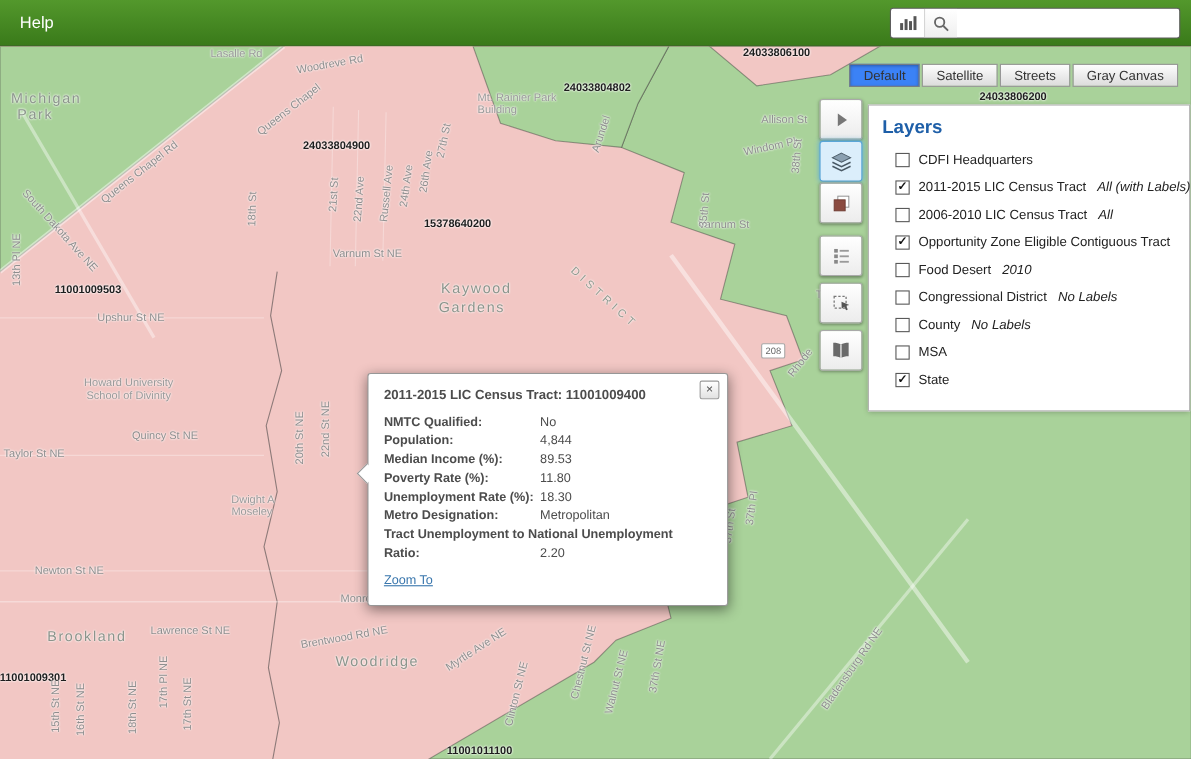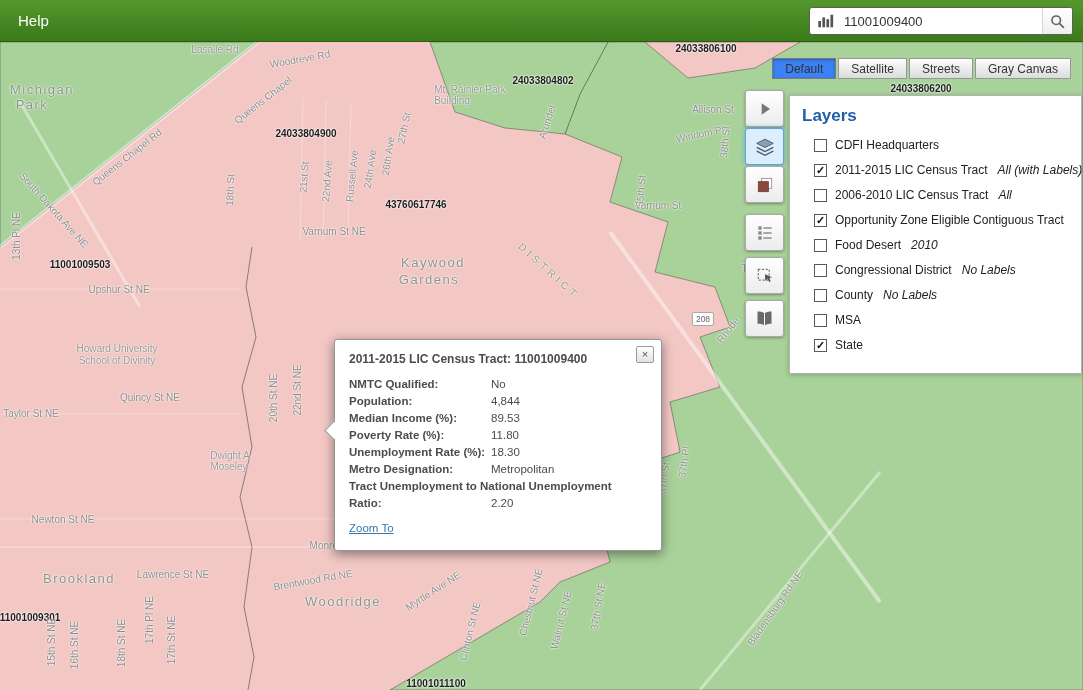--- a/index.html
+++ b/index.html
@@ -148,21 +148,21 @@
         <line x1="0" y1="247" x2="240" y2="247" stroke-width="1" stroke-opacity="0.3"></line>
         <line x1="303" y1="55" x2="300" y2="200" stroke-width="1" stroke-opacity="0.3"></line>
         <line x1="326" y1="58" x2="323" y2="200" stroke-width="1" stroke-opacity="0.3"></line>
         <line x1="351" y1="60" x2="348" y2="195" stroke-width="1" stroke-opacity="0.3"></line>
       </g>
     </svg>
   <div class="maplabel tract" style="left: 706px; top: 6px; transform: translate(-50%, -50%) rotate(0deg);">24033806100</div>
       <div class="maplabel tract" style="left: 543px; top: 38px; transform: translate(-50%, -50%) rotate(0deg);">24033804802</div>
       <div class="maplabel tract" style="left: 921px; top: 46px; transform: translate(-50%, -50%) rotate(0deg);">24033806200</div>
       <div class="maplabel tract" style="left: 306px; top: 91px; transform: translate(-50%, -50%) rotate(0deg);">24033804900</div>
-      <div class="maplabel tract" style="left: 416px; top: 162px; transform: translate(-50%, -50%) rotate(0deg);">43760617746</div>
+      <div class="maplabel tract" style="left: 416px; top: 162px; transform: translate(-50%, -50%) rotate(0deg);">15378640200</div>
       <div class="maplabel tract" style="left: 80px; top: 222px; transform: translate(-50%, -50%) rotate(0deg);">11001009503</div>
       <div class="maplabel tract" style="left: 30px; top: 575px; transform: translate(-50%, -50%) rotate(0deg);">11001009301</div>
       <div class="maplabel tract" style="left: 436px; top: 641px; transform: translate(-50%, -50%) rotate(0deg);">11001011100</div>
       <div class="maplabel place" style="left: 42px; top: 47px; transform: translate(-50%, -50%) rotate(0deg);">Michigan</div>
       <div class="maplabel place" style="left: 32px; top: 62px; transform: translate(-50%, -50%) rotate(0deg);">Park</div>
       <div class="maplabel small" style="left: 215px; top: 7px; transform: translate(-50%, -50%) rotate(0deg);">Lasalle Rd</div>
       <div class="maplabel street" style="left: 300px; top: 17px; transform: translate(-50%, -50%) rotate(-10deg);">Woodreve Rd</div>
       <div class="maplabel street" style="left: 263px; top: 58px; transform: translate(-50%, -50%) rotate(-38deg);">Queens Chapel</div>
       <div class="maplabel street" style="left: 127px; top: 115px; transform: translate(-50%, -50%) rotate(-38deg);">Queens Chapel Rd</div>
       <div class="maplabel small" style="left: 470px; top: 47px; transform: translate(-50%, -50%) rotate(0deg);">Mt. Rainier Park</div>
@@ -223,21 +223,20 @@
     <span class="help">Help</span>
     <div class="searchbox">
       <span class="sb-icon">
         <svg width="19" height="18" viewBox="0 0 20 20">
           <rect x="2" y="10" width="3" height="7" fill="#555"></rect>
           <rect x="6.5" y="6" width="3" height="11" fill="#555"></rect>
           <rect x="11" y="8" width="3" height="9" fill="#555"></rect>
           <rect x="15.5" y="3" width="3" height="14" fill="#555"></rect>
         </svg>
       </span>
-      <input class="sb-input" value="11001009400" style="">
       <button class="sb-btn">
         <svg width="17" height="17" viewBox="0 0 20 20">
           <circle cx="8.5" cy="8.5" r="5" fill="none" stroke="#666" stroke-width="2"></circle>
           <path d="M12.5 12.5l5 5" stroke="#666" stroke-width="2"></path>
         </svg>
       </button>
     </div>
   </div>
 
   <div class="basemap">

